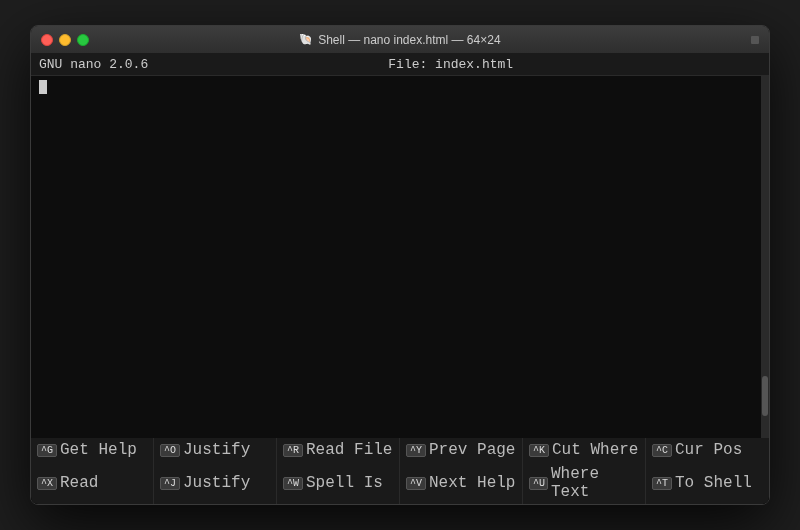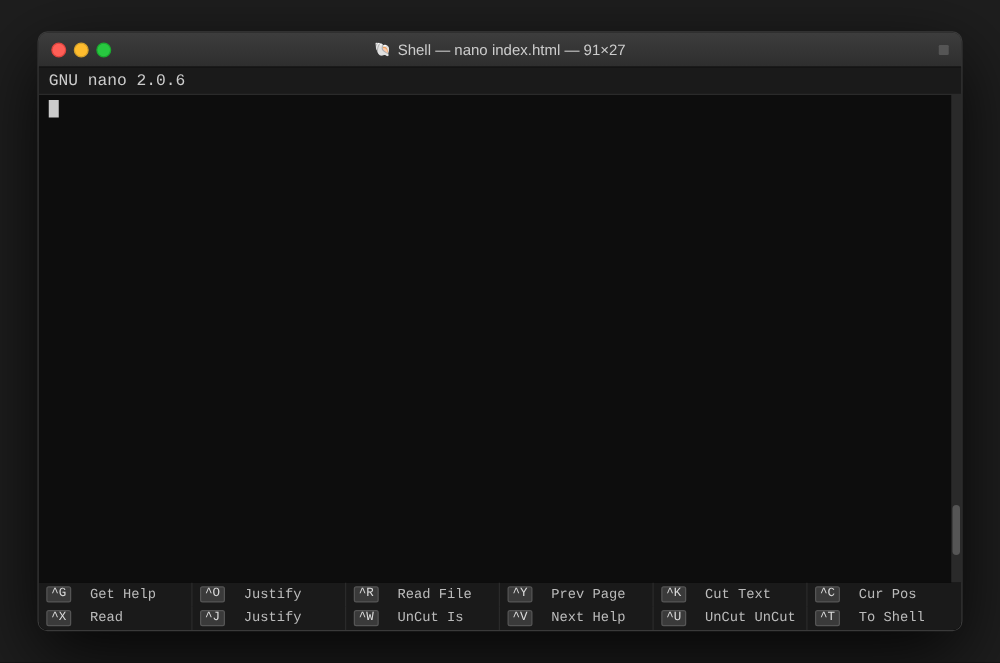--- a/index.html
+++ b/index.html
@@ -171,48 +171,48 @@
       font-size: 10px;
       color: #ddd;
       white-space: nowrap;
       min-width: 18px;
       text-align: center;
       display: inline-block;
     }
 
     .shortcut-label {
       color: #bbb;
-      font-size: 11px;
-      margin-left: 12px;
+      font-size: 16px;
     }
   </style>
 </head>
 <body>
 
 <div class="window">
 
   <div class="titlebar">
     <div class="traffic-lights">
       <div class="traffic-light close"></div>
       <div class="traffic-light minimize"></div>
       <div class="traffic-light maximize"></div>
     </div>
     <div class="titlebar-title">
       <span class="titlebar-icon">🐚</span>
-      <span>Shell — nano index.html — 91×27</span>
+      <span>Shell — nano index.html — 64×24</span>
     </div>
     <div style="margin-left:auto;">
       <div class="scrollbar-indicator"></div>
     </div>
   </div>
 
   <div class="terminal-body">
 
     <div class="nano-header">
       <span>GNU nano 2.0.6</span>
+      <span>File: index.html</span>
       <span>&nbsp;</span>
     </div>
 
     <div class="editor-area" style="position:relative;">
       <span class="cursor"></span>
       <div class="scrollbar-right">
         <div class="scrollbar-thumb"></div>
       </div>
     </div>
 
@@ -230,48 +230,48 @@
         <div class="shortcut-item">
           <span class="shortcut-key">^R</span>
           <span class="shortcut-label">Read File</span>
         </div>
         <div class="shortcut-item">
           <span class="shortcut-key">^Y</span>
           <span class="shortcut-label">Prev Page</span>
         </div>
         <div class="shortcut-item">
           <span class="shortcut-key">^K</span>
-          <span class="shortcut-label">Cut Text</span>
+          <span class="shortcut-label">Cut Where</span>
         </div>
         <div class="shortcut-item">
           <span class="shortcut-key">^C</span>
           <span class="shortcut-label">Cur Pos</span>
         </div>
       </div>
 
       <div class="shortcut-row">
         <div class="shortcut-item">
           <span class="shortcut-key">^X</span>
           <span class="shortcut-label">Read</span>
         </div>
         <div class="shortcut-item">
           <span class="shortcut-key">^J</span>
           <span class="shortcut-label">Justify</span>
         </div>
         <div class="shortcut-item">
           <span class="shortcut-key">^W</span>
-          <span class="shortcut-label">UnCut Is</span>
+          <span class="shortcut-label">Spell Is</span>
         </div>
         <div class="shortcut-item">
           <span class="shortcut-key">^V</span>
           <span class="shortcut-label">Next Help</span>
         </div>
         <div class="shortcut-item">
           <span class="shortcut-key">^U</span>
-          <span class="shortcut-label">UnCut UnCut</span>
+          <span class="shortcut-label">Where Text</span>
         </div>
         <div class="shortcut-item">
           <span class="shortcut-key">^T</span>
           <span class="shortcut-label">To Shell</span>
         </div>
       </div>
     </div>
   </div>
 </div>
 

